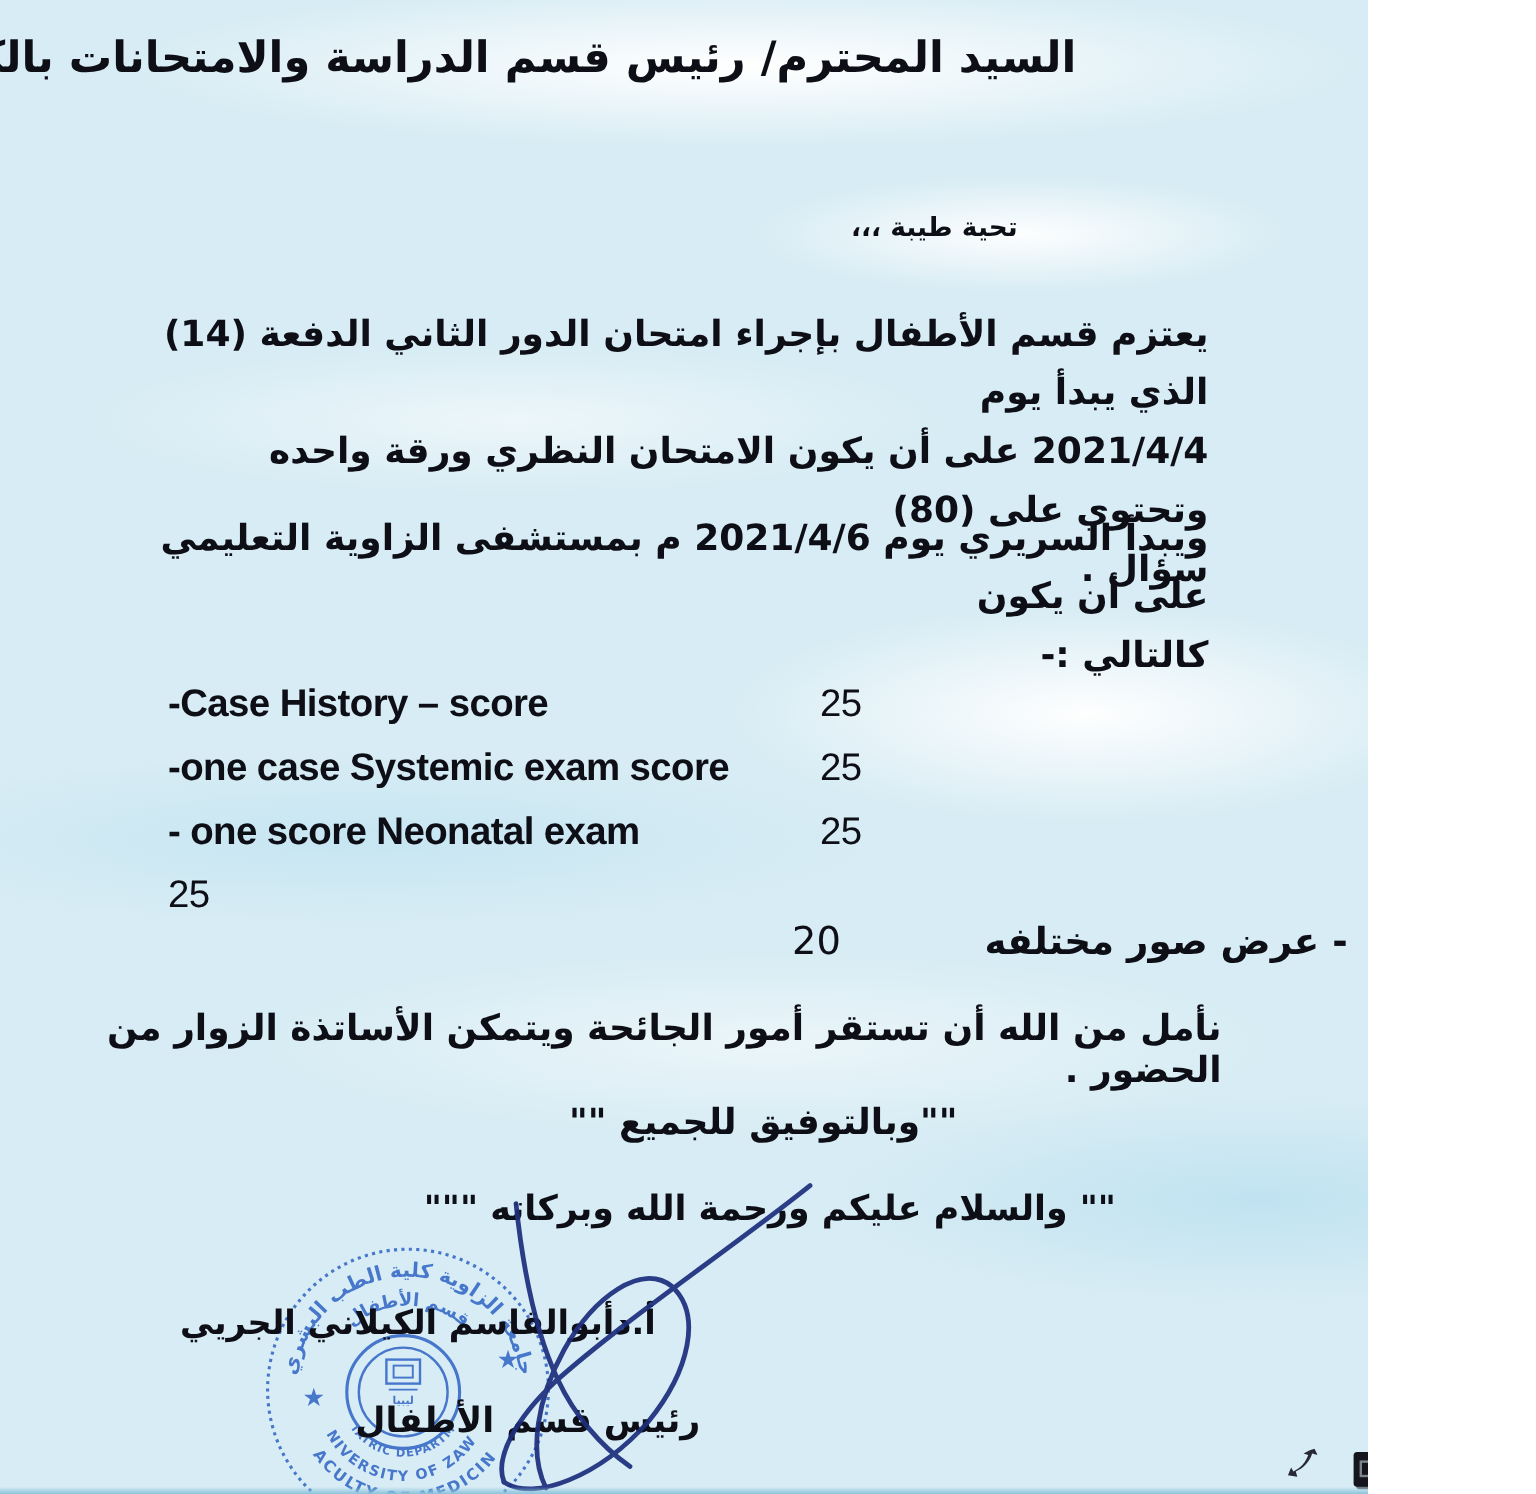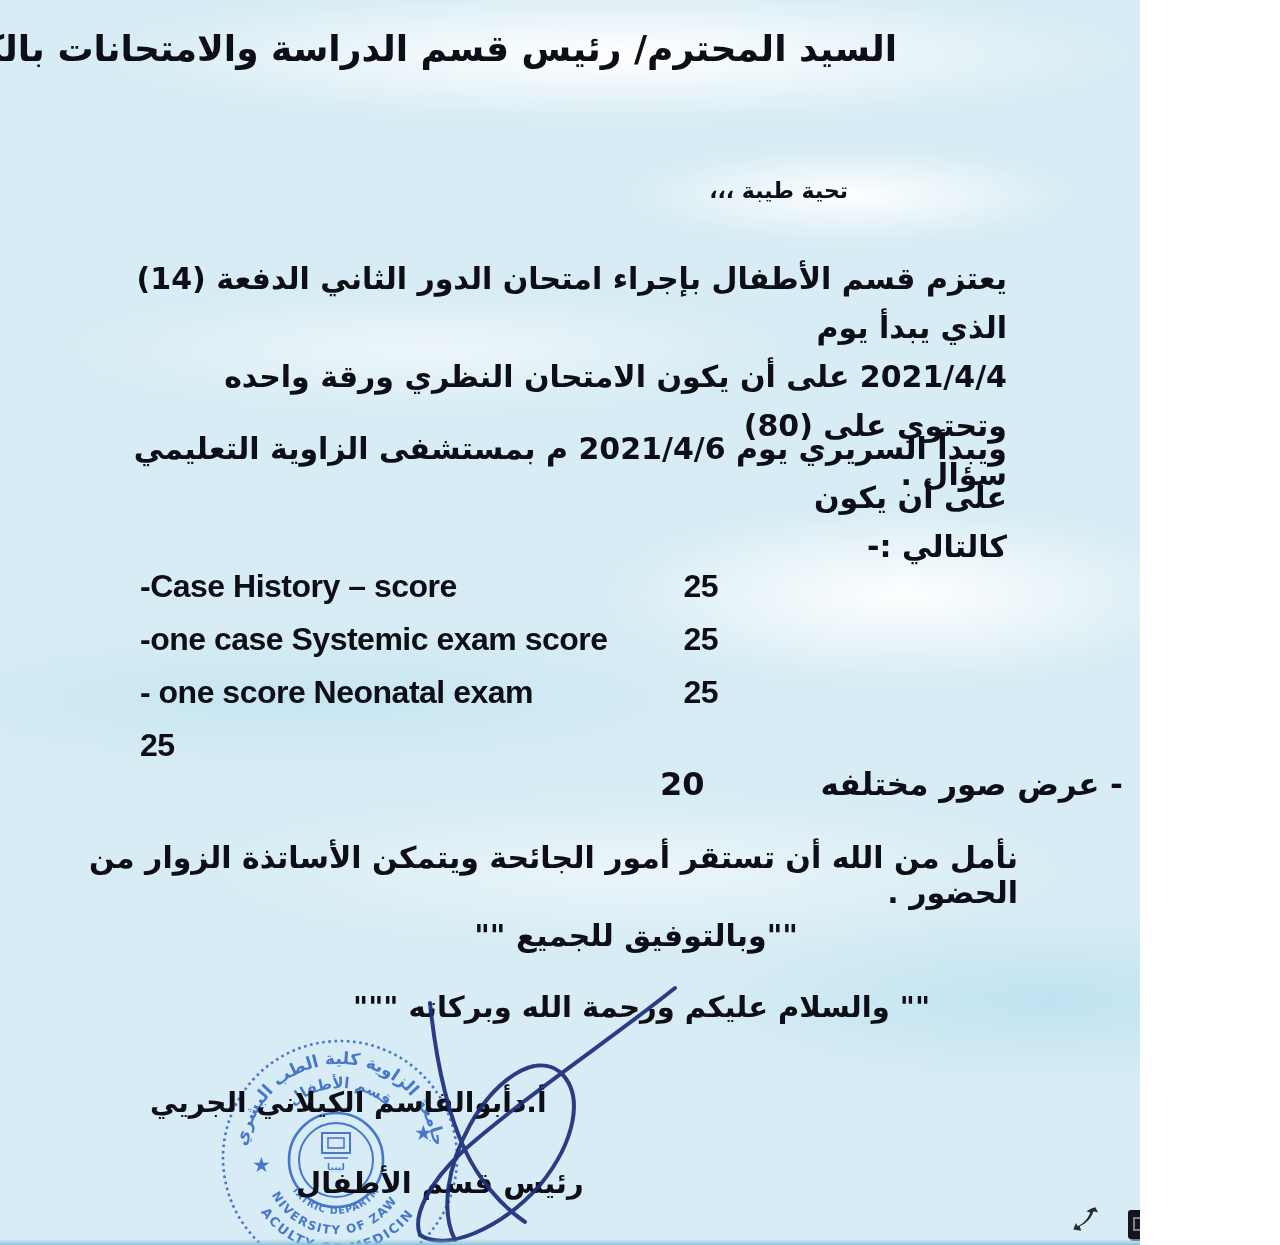--- a/index.html
+++ b/index.html
@@ -24,21 +24,21 @@
   .header-row{top:28px;right:243px;display:flex;flex-direction:row;align-items:center;gap:14px;direction:rtl;}
   .header-title{font-size:36px;font-weight:800;letter-spacing:-1px;white-space:nowrap;}
   .orn{width:40px;height:40px;display:inline-block;}
   .greeting{top:178px;right:292px;font-size:22px;font-weight:800;}
   .para{right:133px;left:120px;font-size:30px;font-weight:700;line-height:49px;}
   .para1{top:254px;}
   .para2{top:424px;}
   .score-list{top:568px;left:140px;width:578px;direction:ltr;}
   .score-row{display:flex;justify-content:space-between;align-items:baseline;height:53px;
     font-size:32px;font-weight:700;font-family:"Liberation Sans","DejaVu Sans",sans-serif;letter-spacing:-0.5px;}
-  .score-val{font-size:32px;font-weight:700;}
+  .score-val{font-size:32px;font-weight:400;}
   .extra-row{top:765px;left:660px;width:463px;display:flex;justify-content:space-between;
     direction:rtl;font-size:31px;font-weight:800;align-items:baseline;}
   .hope{top:840px;right:122px;font-size:30px;font-weight:700;}
   .wish{top:918px;left:488px;width:310px;text-align:center;font-size:30px;font-weight:800;direction:rtl;white-space:nowrap;}
   .salam{top:990px;left:405px;width:525px;text-align:center;font-size:29px;font-weight:700;direction:rtl;white-space:nowrap;}
   .sig-name{top:1086px;left:150px;font-size:28px;font-weight:800;letter-spacing:-1px;}
   .sig-title{top:1166px;left:296px;font-size:29px;font-weight:800;}
   .stamp{left:218px;top:1036px;opacity:.85;}
   .stamp text{fill:#2e63c5;font-weight:700;}
   .sig-ink{left:380px;top:975px;}

